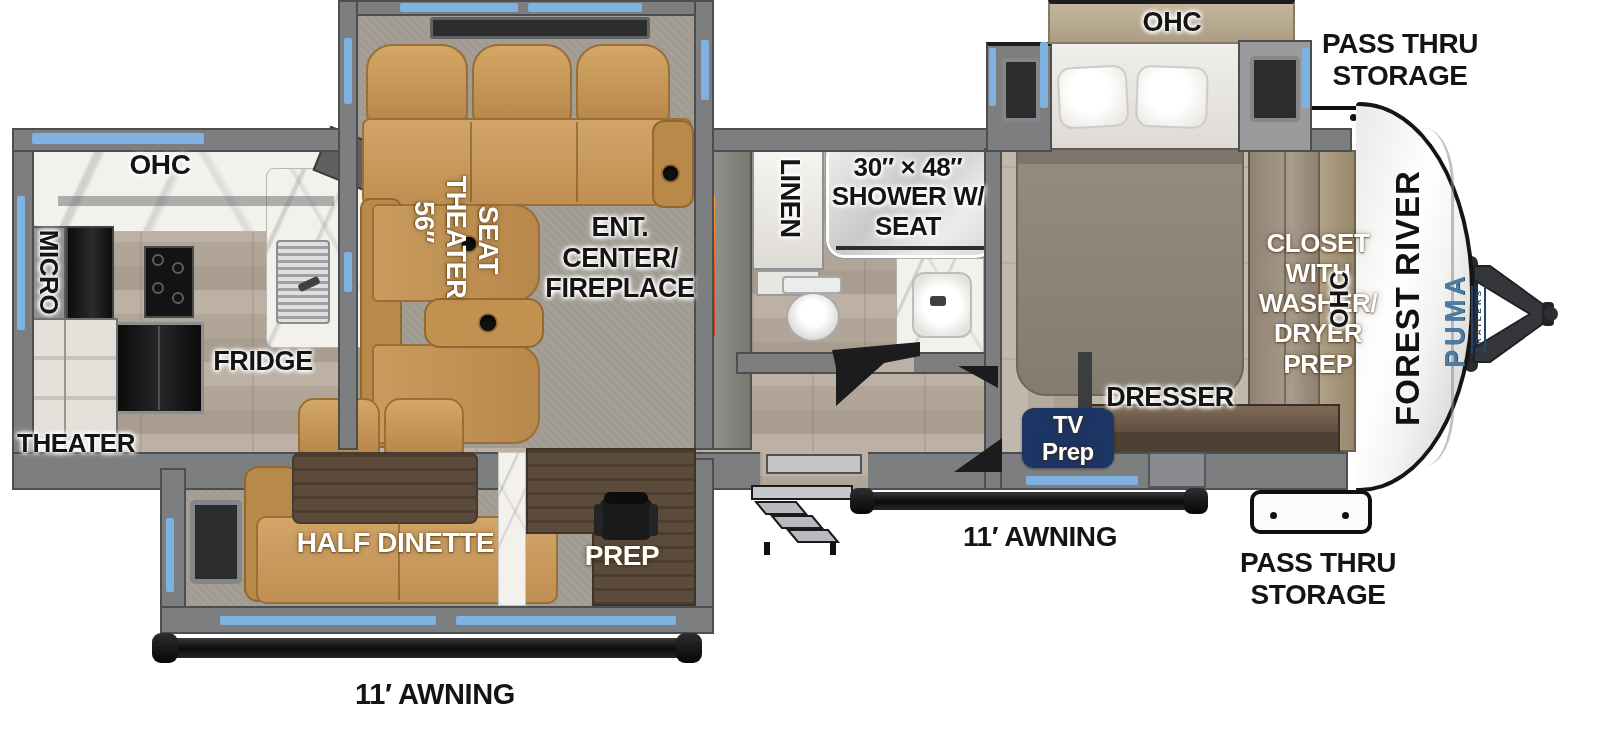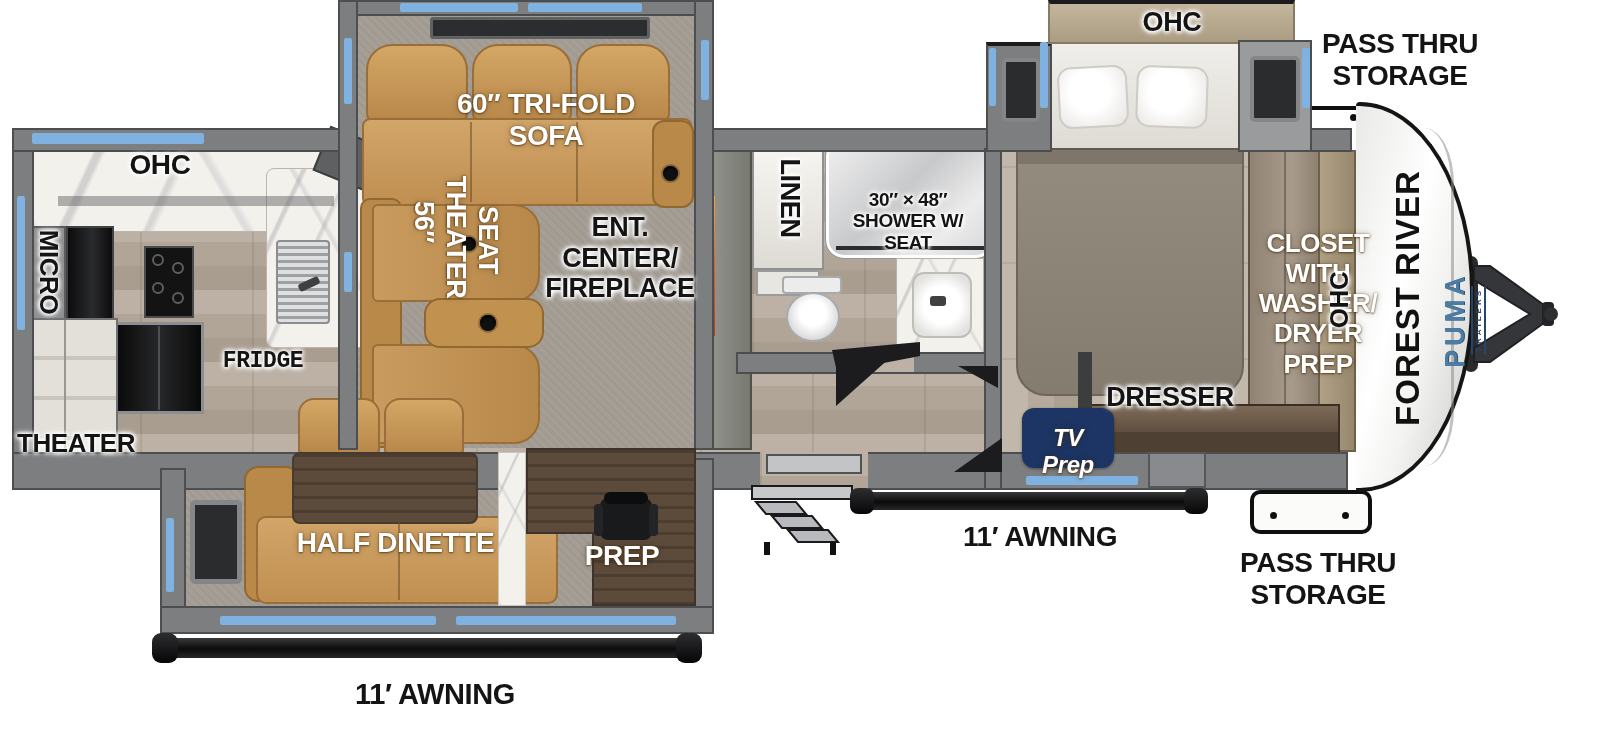--- a/index.html
+++ b/index.html
@@ -11,21 +11,21 @@
   .marble{background:
      linear-gradient(115deg, rgba(255,255,255,0) 0 18%, rgba(148,150,158,.35) 19% 20.5%, rgba(255,255,255,0) 22% 43%, rgba(140,142,150,.28) 44% 45%, rgba(255,255,255,0) 47%),
      linear-gradient(60deg, rgba(160,160,168,.18) 0 2%, rgba(255,255,255,0) 3% 60%, rgba(150,152,160,.22) 61% 62%, rgba(255,255,255,0) 64%),
      #f3f1ec;}
   .lbl{position:absolute;transform:translate(-50%,-50%);text-align:center;white-space:pre-line;
        font-weight:bold;color:#141414;line-height:1.13;letter-spacing:-.4px;z-index:40;
        text-shadow:0 0 4px #fff,0 0 4px #fff,0 0 7px #fff,0 1px 5px #fff;}
   .lbl.w{color:#fff;text-shadow:0 1px 2px rgba(70,45,12,.65),0 0 6px rgba(70,45,12,.35),0 0 2px rgba(70,45,12,.5);}
   .lbl.r90{transform:translate(-50%,-50%) rotate(90deg);}
   .lbl.rm90{transform:translate(-50%,-50%) rotate(-90deg);}
-  .lbl.it{font-style:italic;margin-top:13px;}
+  .lbl.it{}
   .cup{position:absolute;background:#101010;border-radius:50%;box-shadow:inset 0 2px 3px #000,0 0 0 2px rgba(0,0,0,.25);}
   .woodfloor{background:
      repeating-linear-gradient(90deg, rgba(82,66,50,.12) 0 2px, rgba(0,0,0,0) 2px 112px),
      repeating-linear-gradient(180deg,#bcb1a4 0 24px,#b1a598 24px 48px,#a99d90 48px 72px);}
   .woodfloor-v{background:
      repeating-linear-gradient(0deg, rgba(82,66,50,.10) 0 2px, rgba(0,0,0,0) 2px 96px),
      repeating-linear-gradient(90deg,#c1b7aa 0 26px,#b5aa9c 26px 52px,#aca090 52px 78px);}
   .carpet{background:
      repeating-linear-gradient(45deg, rgba(255,255,255,.05) 0 3px, rgba(0,0,0,0) 3px 6px),
      #a09a91;}
@@ -206,34 +206,32 @@
   <div class="abs" style="left:1424px;top:128px;width:30px;height:338px;border-right:3px solid rgba(140,140,142,.55);border-radius:0 90px 90px 0/0 170px 170px 0;z-index:19;"></div>
   <svg class="abs" style="left:1464px;top:250px;width:94px;height:128px;z-index:17;" viewBox="0 0 94 128">
     <rect x="0" y="6" width="14" height="116" rx="7" fill="#2a2b2d"></rect>
     <polygon points="10,16 26,16 84,58 84,70 26,112 10,112 10,98 66,64 10,30" fill="#35363a" stroke="#202124" stroke-width="2"></polygon>
     <rect x="78" y="52" width="12" height="24" rx="4" fill="#232426"></rect>
     <circle cx="87" cy="64" r="7" fill="#2e2f31"></circle>
   </svg>
 
   <div class="lbl" style="left:160px;top:165px;font-size:28px;">OHC</div>
   <div class="lbl r90" style="left:48px;top:272px;font-size:26px;">MICRO</div>
-  <div class="lbl" style="left:263px;top:361px;font-size:23px;font-family:Liberation Mono, monospace;">FRIDGE</div>
+  <div class="lbl" style="left:263px;top:361px;font-size:27px;">FRIDGE</div>
   <div class="lbl" style="left:76px;top:444px;font-size:26px;">THEATER</div>
 
-  <div class="lbl w" style="left:546px;top:120px;font-size:28px;">60″ TRI-FOLD
-SOFA</div>
   <div class="lbl w r90" style="left:424px;top:222px;font-size:27px;">56″</div>
   <div class="lbl w r90" style="left:456px;top:237px;font-size:27px;">THEATER</div>
   <div class="lbl w r90" style="left:488px;top:240px;font-size:27px;">SEAT</div>
   <div class="lbl" style="left:620px;top:258px;font-size:27px;">ENT.
 CENTER/
 FIREPLACE</div>
 
   <div class="lbl r90" style="left:790px;top:198px;font-size:27px;">LINEN</div>
-  <div class="lbl" style="left:908px;top:197px;font-size:19px;margin-top:24px;">30″ × 48″
+  <div class="lbl" style="left:908px;top:197px;font-size:26px;">30″ × 48″
 SHOWER W/
 SEAT</div>
 
   <div class="lbl" style="left:1172px;top:22px;font-size:27px;">OHC</div>
   <div class="lbl w" style="left:1318px;top:303px;font-size:26px;line-height:1.16;">CLOSET
 WITH
 WASHER/
 DRYER
 PREP</div>
   <div class="lbl" style="left:1170px;top:397px;font-size:27px;">DRESSER</div>

